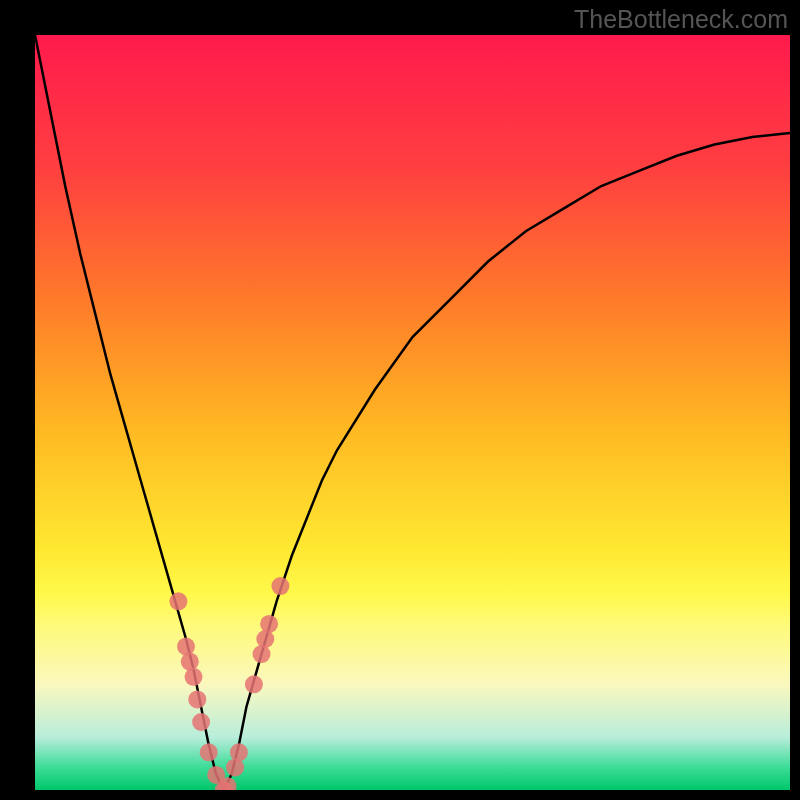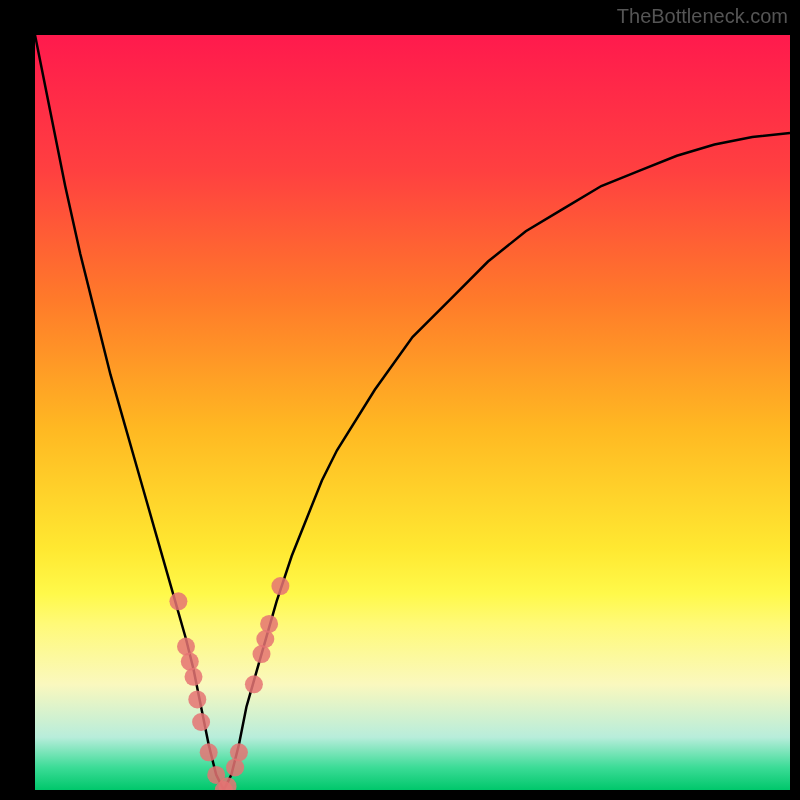--- a/index.html
+++ b/index.html
@@ -9,21 +9,21 @@
       height: 800px;
       background: #000;
       position: relative;
       font-family: Arial, sans-serif;
     }
     .watermark {
       position: absolute;
       top: 5px;
       right: 12px;
       color: #555;
-      font-size: 20px;
+      font-size: 25px;
       font-weight: normal;
       z-index: 10;
     }
     .chart-area {
       position: absolute;
       left: 35px;
       top: 35px;
       width: 755px;
       height: 755px;
       overflow: hidden;

